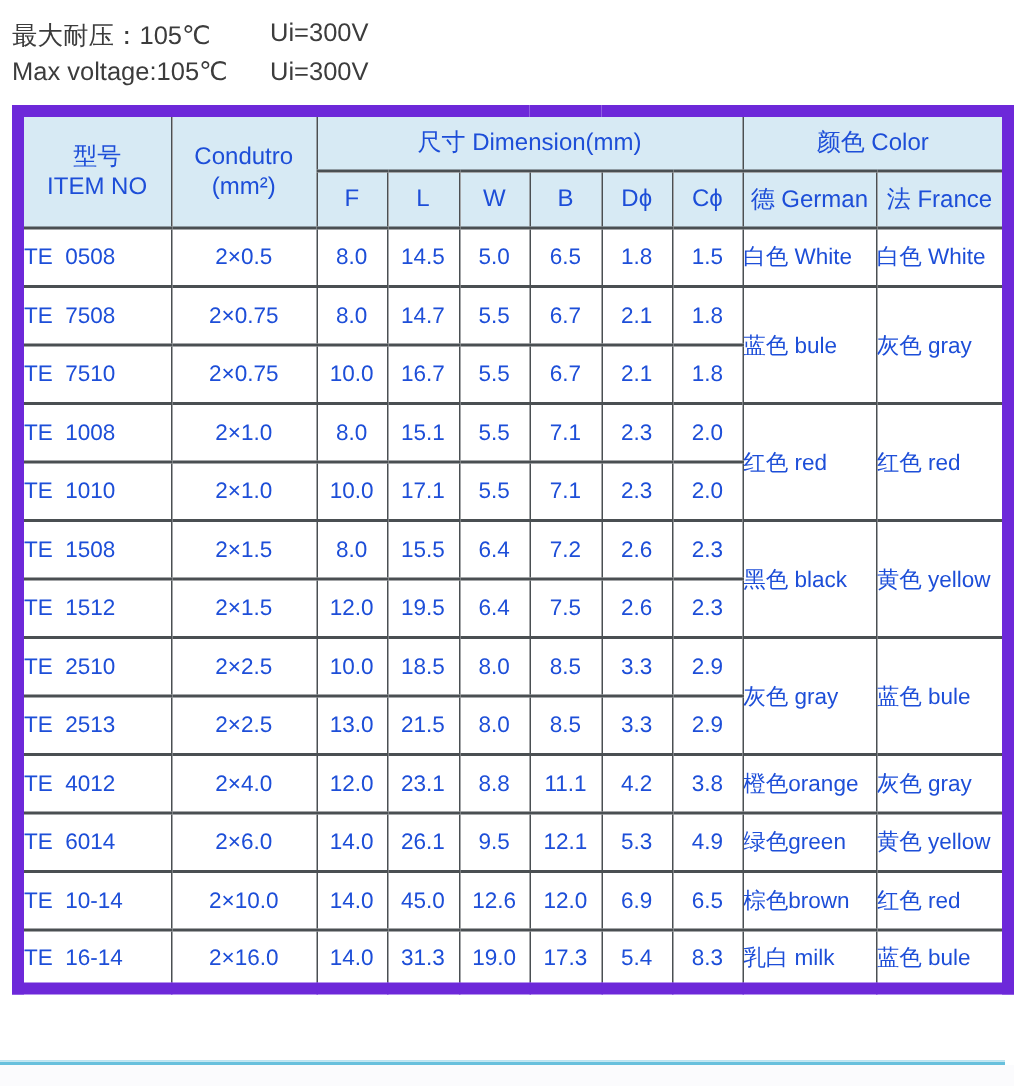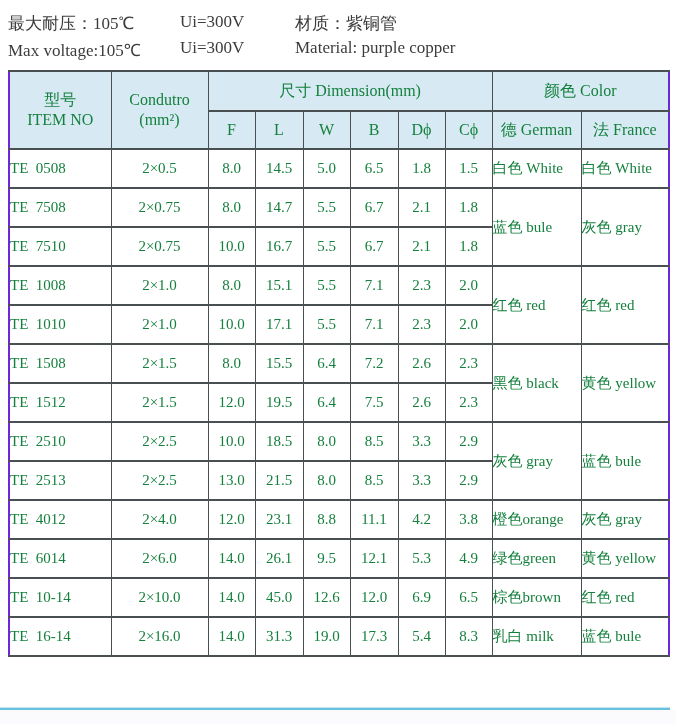--- a/index.html
+++ b/index.html
@@ -8,21 +8,20 @@
     background: #ffffff;
     font-family: "Liberation Sans", "DejaVu Sans", sans-serif;
     color: #3a3a3a;
   }
   #page {
     position: relative;
     width: 676px;
     height: 724px;
     background: #ffffff;
     overflow: hidden;
-    font-family: Liberation Serif, serif;
   }
   
   .info-line {
     position: absolute;
     left: 0;
     width: 676px;
     height: 24px;
     font-size: 17px;
     color: #3c3c3c;
   }
@@ -34,23 +33,23 @@
   .seg-c { left: 295px; }
 
   
   table#spec {
     position: absolute;
     left: 8px;
     top: 70px;
     width: 660px;
     border-collapse: collapse;
     table-layout: fixed;
-    border: 2px solid #6d28d9;
+    border: 8px solid #6d28d9;
     font-size: 15px;
-    color: #15803d;
+    color: #1d4ed8;
   }
   #spec th, #spec td {
     border: 1px solid #4a4f52;
     border-top-width: 2px;
     border-bottom-width: 2px;
     padding: 0;
     font-weight: normal;
     overflow: hidden;
   }
   #spec thead th {
@@ -106,26 +105,24 @@
   }
 </style>
 </head>
 <body>
 
 <div id="page">
 
   <div class="info-line" id="info-line-1">
     <span class="seg seg-a">最大耐压：105℃</span>
     <span class="seg seg-b">Ui=300V</span>
-    <span class="seg seg-c">材质：紫铜管</span>
   </div>
   <div class="info-line" id="info-line-2">
     <span class="seg seg-a">Max voltage:105℃</span>
     <span class="seg seg-b">Ui=300V</span>
-    <span class="seg seg-c">Material: purple copper</span>
   </div>
 
   <table id="spec">
     <colgroup>
       <col style="width:102px">
         <col style="width:97px">
       <col style="width:47px">
         <col style="width:48px">
         <col style="width:47px">
       <col style="width:48px">

